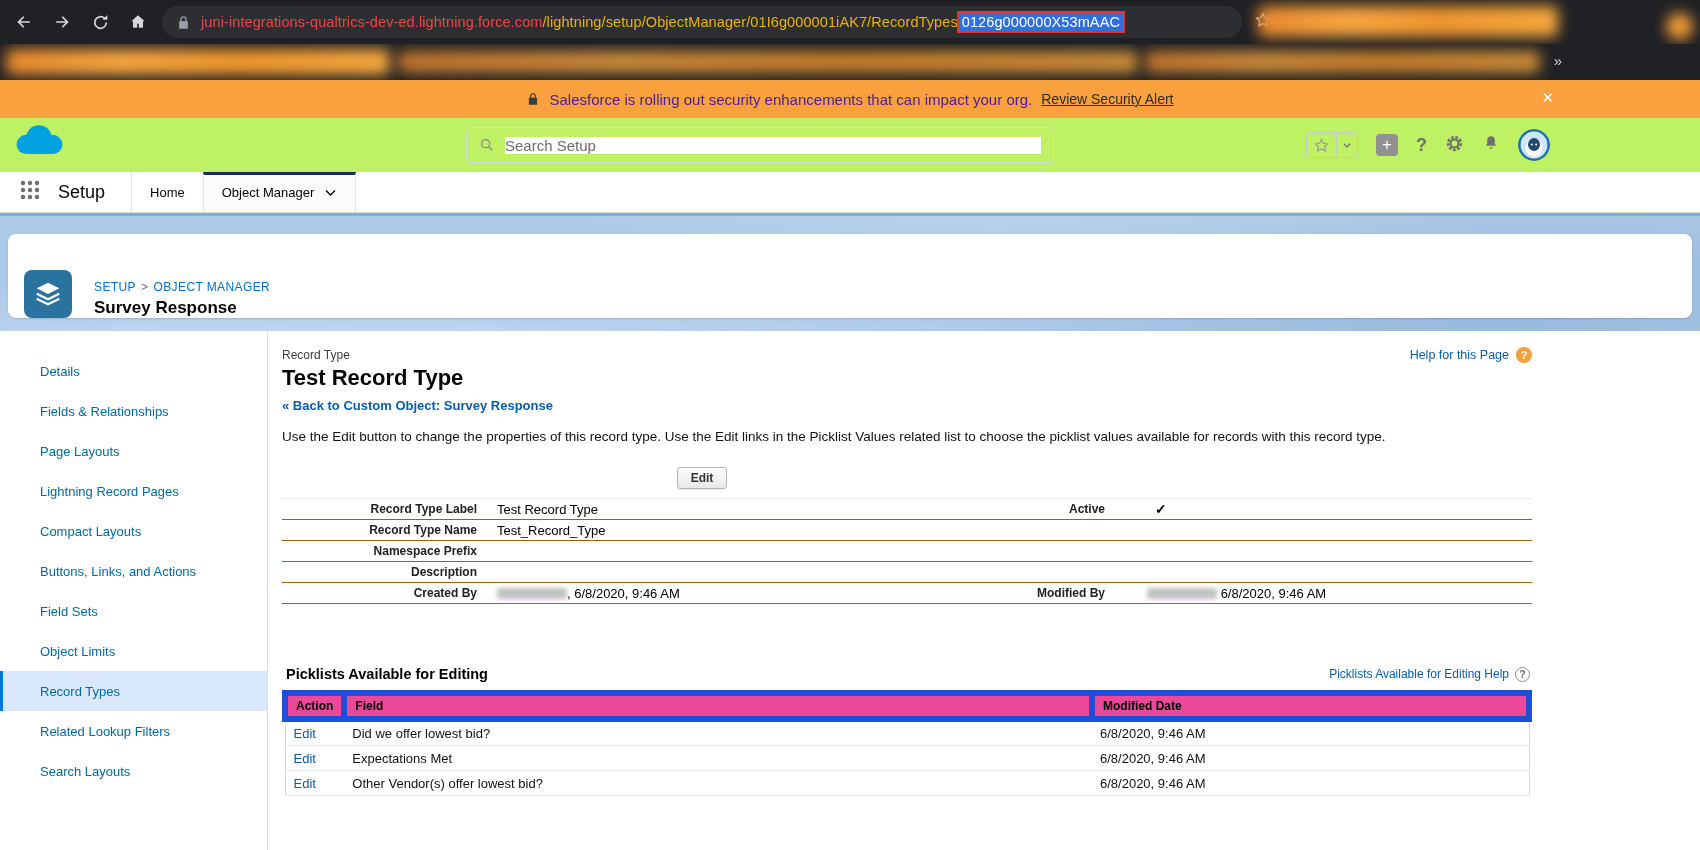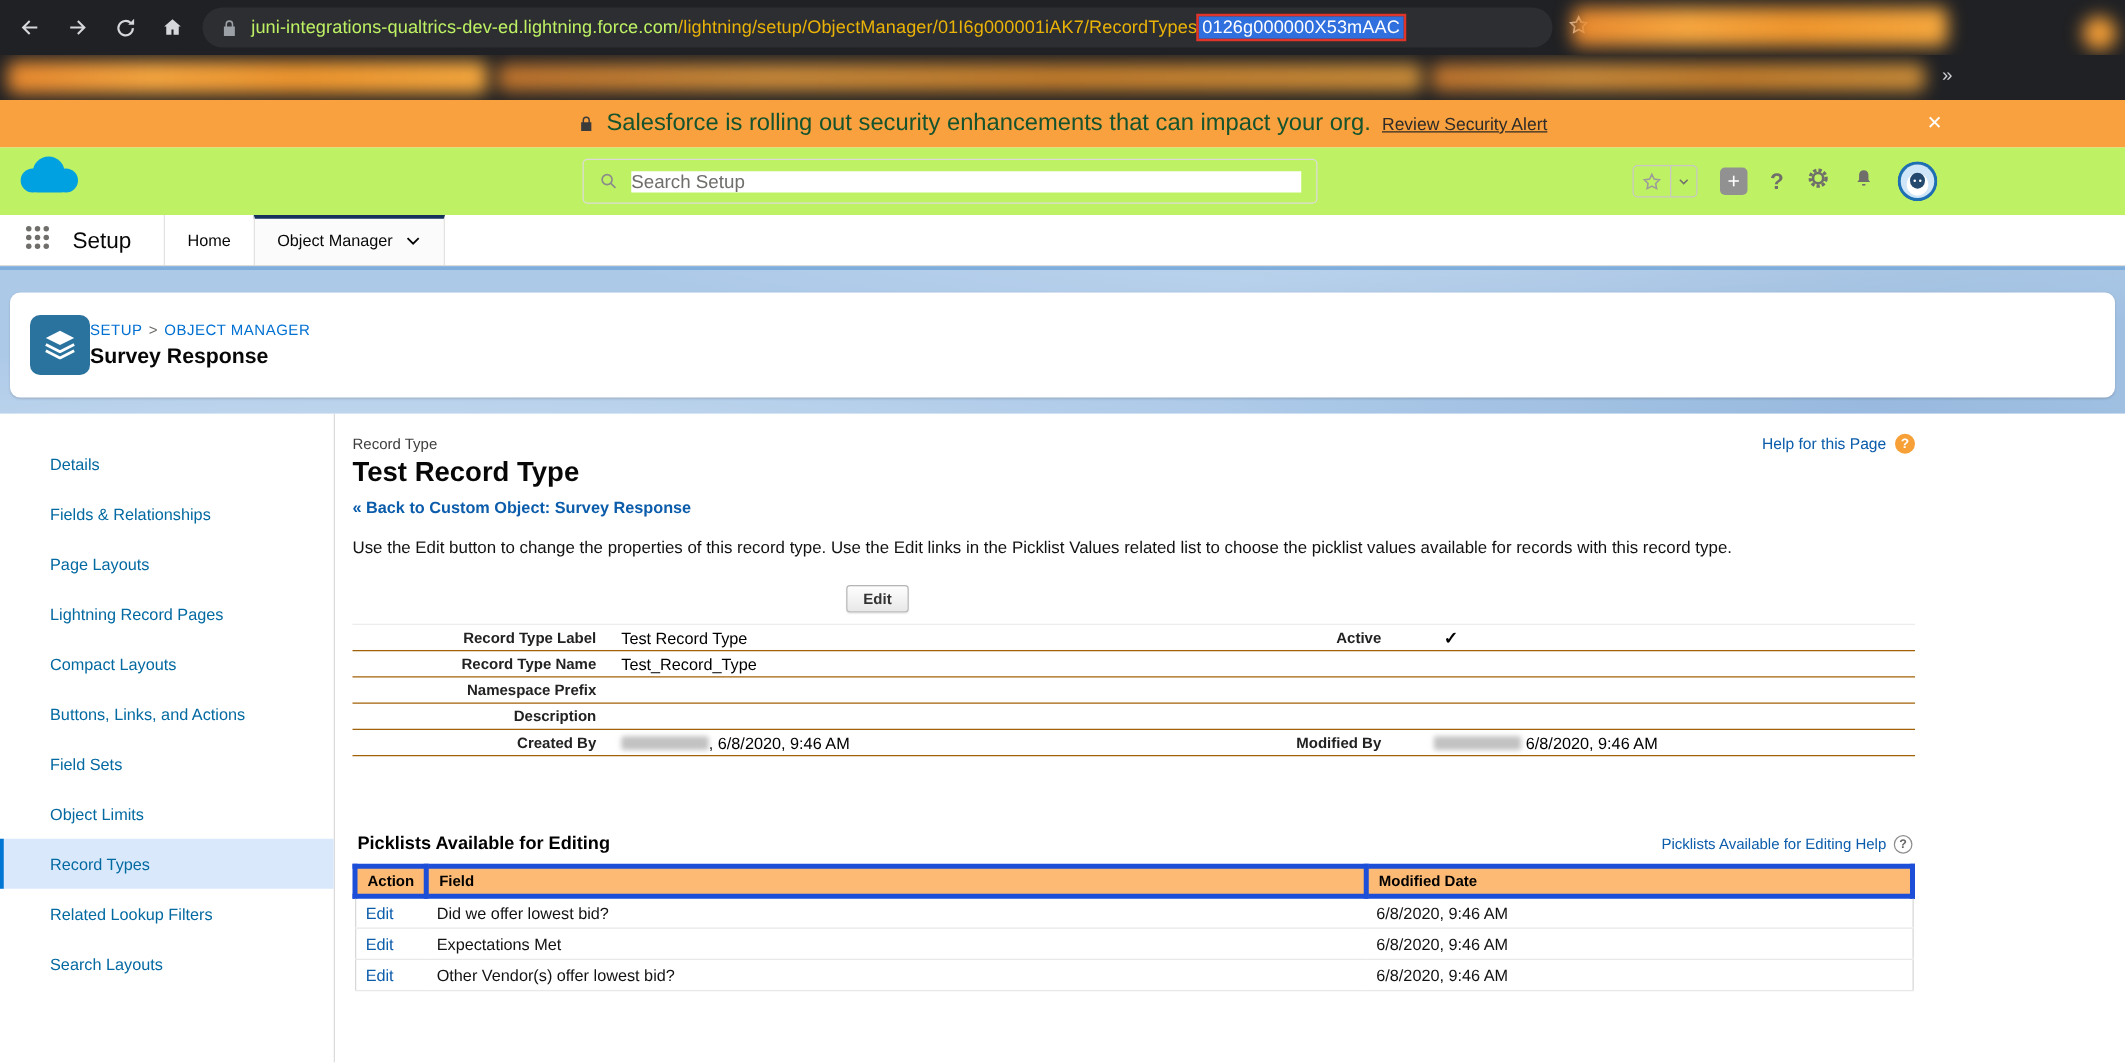--- a/index.html
+++ b/index.html
@@ -6,32 +6,32 @@
   html,body { width:1700px; height:850px; overflow:hidden; background:#fff;
               font-family:"Liberation Sans", sans-serif; }
 
   
   .toolbar { position:relative; height:44px; background:#202124; display:flex; align-items:center; overflow:hidden; }
   .nav-btns { display:flex; align-items:center; gap:14px; padding-left:12px; }
   .nav-btn { width:24px; height:24px; display:flex; align-items:center; justify-content:center; cursor:pointer; }
   .omnibox { margin-left:12px; width:1080px; height:32px; background:#2d2e31; border-radius:16px;
              display:flex; align-items:center; padding:0 14px; overflow:hidden; white-space:nowrap; }
   .url { font-size:14.5px; letter-spacing:.1px; }
-  .url-domain { color:#bef264; }
+  .url-domain { color:#ef4444; }
   .url-path { color:#eab308; }
   .url-hl { color:#fff; background:#2f6fde; outline:2px solid #e0352b; padding:1px 3px; margin-left:1px; }
   .bm-star { margin-left:12px; }
   .blur-orange { position:absolute; background:linear-gradient(90deg,#e8892f,#f7a63f 30%,#ef962e 60%,#f6a83e);
                  filter:blur(7px); border-radius:6px; }
   .bookmarks { position:relative; height:36px; background:#202124; overflow:hidden; }
   .overflow-ch { position:absolute; right:138px; top:8px; color:#cdd0d4; font-size:15px; }
 
   
   .banner { position:relative; height:38px; background:#f9a13e; display:flex; align-items:center; justify-content:center; gap:9px; }
-  .banner-text { font-size:19px; color:#14532d; }
+  .banner-text { font-size:15px; color:#4c1d95; }
   .banner-link { font-size:14px; color:#2e2b28; text-decoration:underline; cursor:pointer; }
   .banner-close { position:absolute; right:146px; top:9px; color:#fff; font-size:15px; cursor:pointer; }
 
   
   .sf-header { position:relative; height:54px; background:#bef264; }
   .sf-logo { position:absolute; left:8px; top:3px; }
   .search-wrap { position:absolute; left:466px; top:9px; width:588px; height:36px; border:1px solid #dddbda;
                  border-radius:4px; display:flex; align-items:center; padding:0 12px; gap:10px; }
   .search-wrap input { border:none; outline:none; flex:1; font-size:15px; color:#3e3e3c;
                        font-family:"Liberation Sans", sans-serif; }
@@ -54,21 +54,21 @@
   .tab.active { border-top:3px solid #16325c; border-right:1px solid #e5e3e1; background:#fbfbfb; padding-bottom:2px; }
 
   
   .hero { height:118px; padding-top:18px; border-top:3px solid #7faedc;
           background:#acc9e8;
           background-image:
             radial-gradient(ellipse at 18% 130%, rgba(255,255,255,.35), transparent 42%),
             radial-gradient(ellipse at 72% -30%, rgba(255,255,255,.28), transparent 46%),
             radial-gradient(circle at 88% 70%, rgba(80,130,185,.22), transparent 34%); }
   .hero-card { margin:0 8px; height:84px; background:#fff; border-radius:8px; box-shadow:0 1px 2px rgba(0,0,0,.15);
-               display:flex; align-items:center; gap:0; padding-left:16px; }
+               display:flex; align-items:flex-end; gap:22px; padding-left:16px; }
   .rec-icon { width:48px; height:48px; border-radius:8px; background:#2a739e;
               display:flex; align-items:center; justify-content:center; }
   .crumb { font-size:12px; letter-spacing:.4px; }
   .crumb a { color:#0070d2; text-decoration:none; cursor:pointer; }
   .crumb-sep { color:#706e6b; margin:0 5px; }
   .hero-title { font-size:17px; font-weight:700; color:#080707; margin-top:4px; }
 
   
   .content { display:flex; height:519px; background:#fff; }
   .sidebar { width:268px; border-right:1px solid #dddbda; padding-top:20px; flex-shrink:0; }
@@ -104,21 +104,21 @@
             filter:blur(2px); vertical-align:-1px; }
 
   .plk { margin-top:58px; }
   .plk-head { display:flex; justify-content:space-between; align-items:center; padding:4px 2px 8px 4px; }
   .plk-title { font-size:14.5px; font-weight:bold; color:#000; }
   .plk-help { display:flex; align-items:center; gap:6px; font-size:12px; }
   .plk-help a { color:#0b5cab; text-decoration:none; cursor:pointer; }
   .q-circle { width:15px; height:15px; border-radius:50%; border:1.5px solid #8e8e8e; color:#666;
               font-size:10px; font-weight:bold; display:flex; align-items:center; justify-content:center; }
   table.plk-table { width:100%; border-collapse:collapse; font-size:13px; border:1px solid #d8d8d8; }
-  .plk-table th { background:#fdba74; border:4px solid #1d4ed8; font-size:12px; font-weight:bold;
+  .plk-table th { background:#ec4899; border:6px solid #1d4ed8; font-size:12px; font-weight:bold;
                   text-align:left; padding:3px 8px; height:21px; }
   .plk-table td { border-bottom:1px solid #e8e8e8; padding:4px 8px; height:25px; color:#121212; }
   .plk-table th.c-action { width:48px; }
   .plk-table th.c-date { width:437px; }
   .edit-link { color:#0b5cab; text-decoration:none; cursor:pointer; }
 </style>
 </head>
 <body>
 
 <div class="toolbar">

